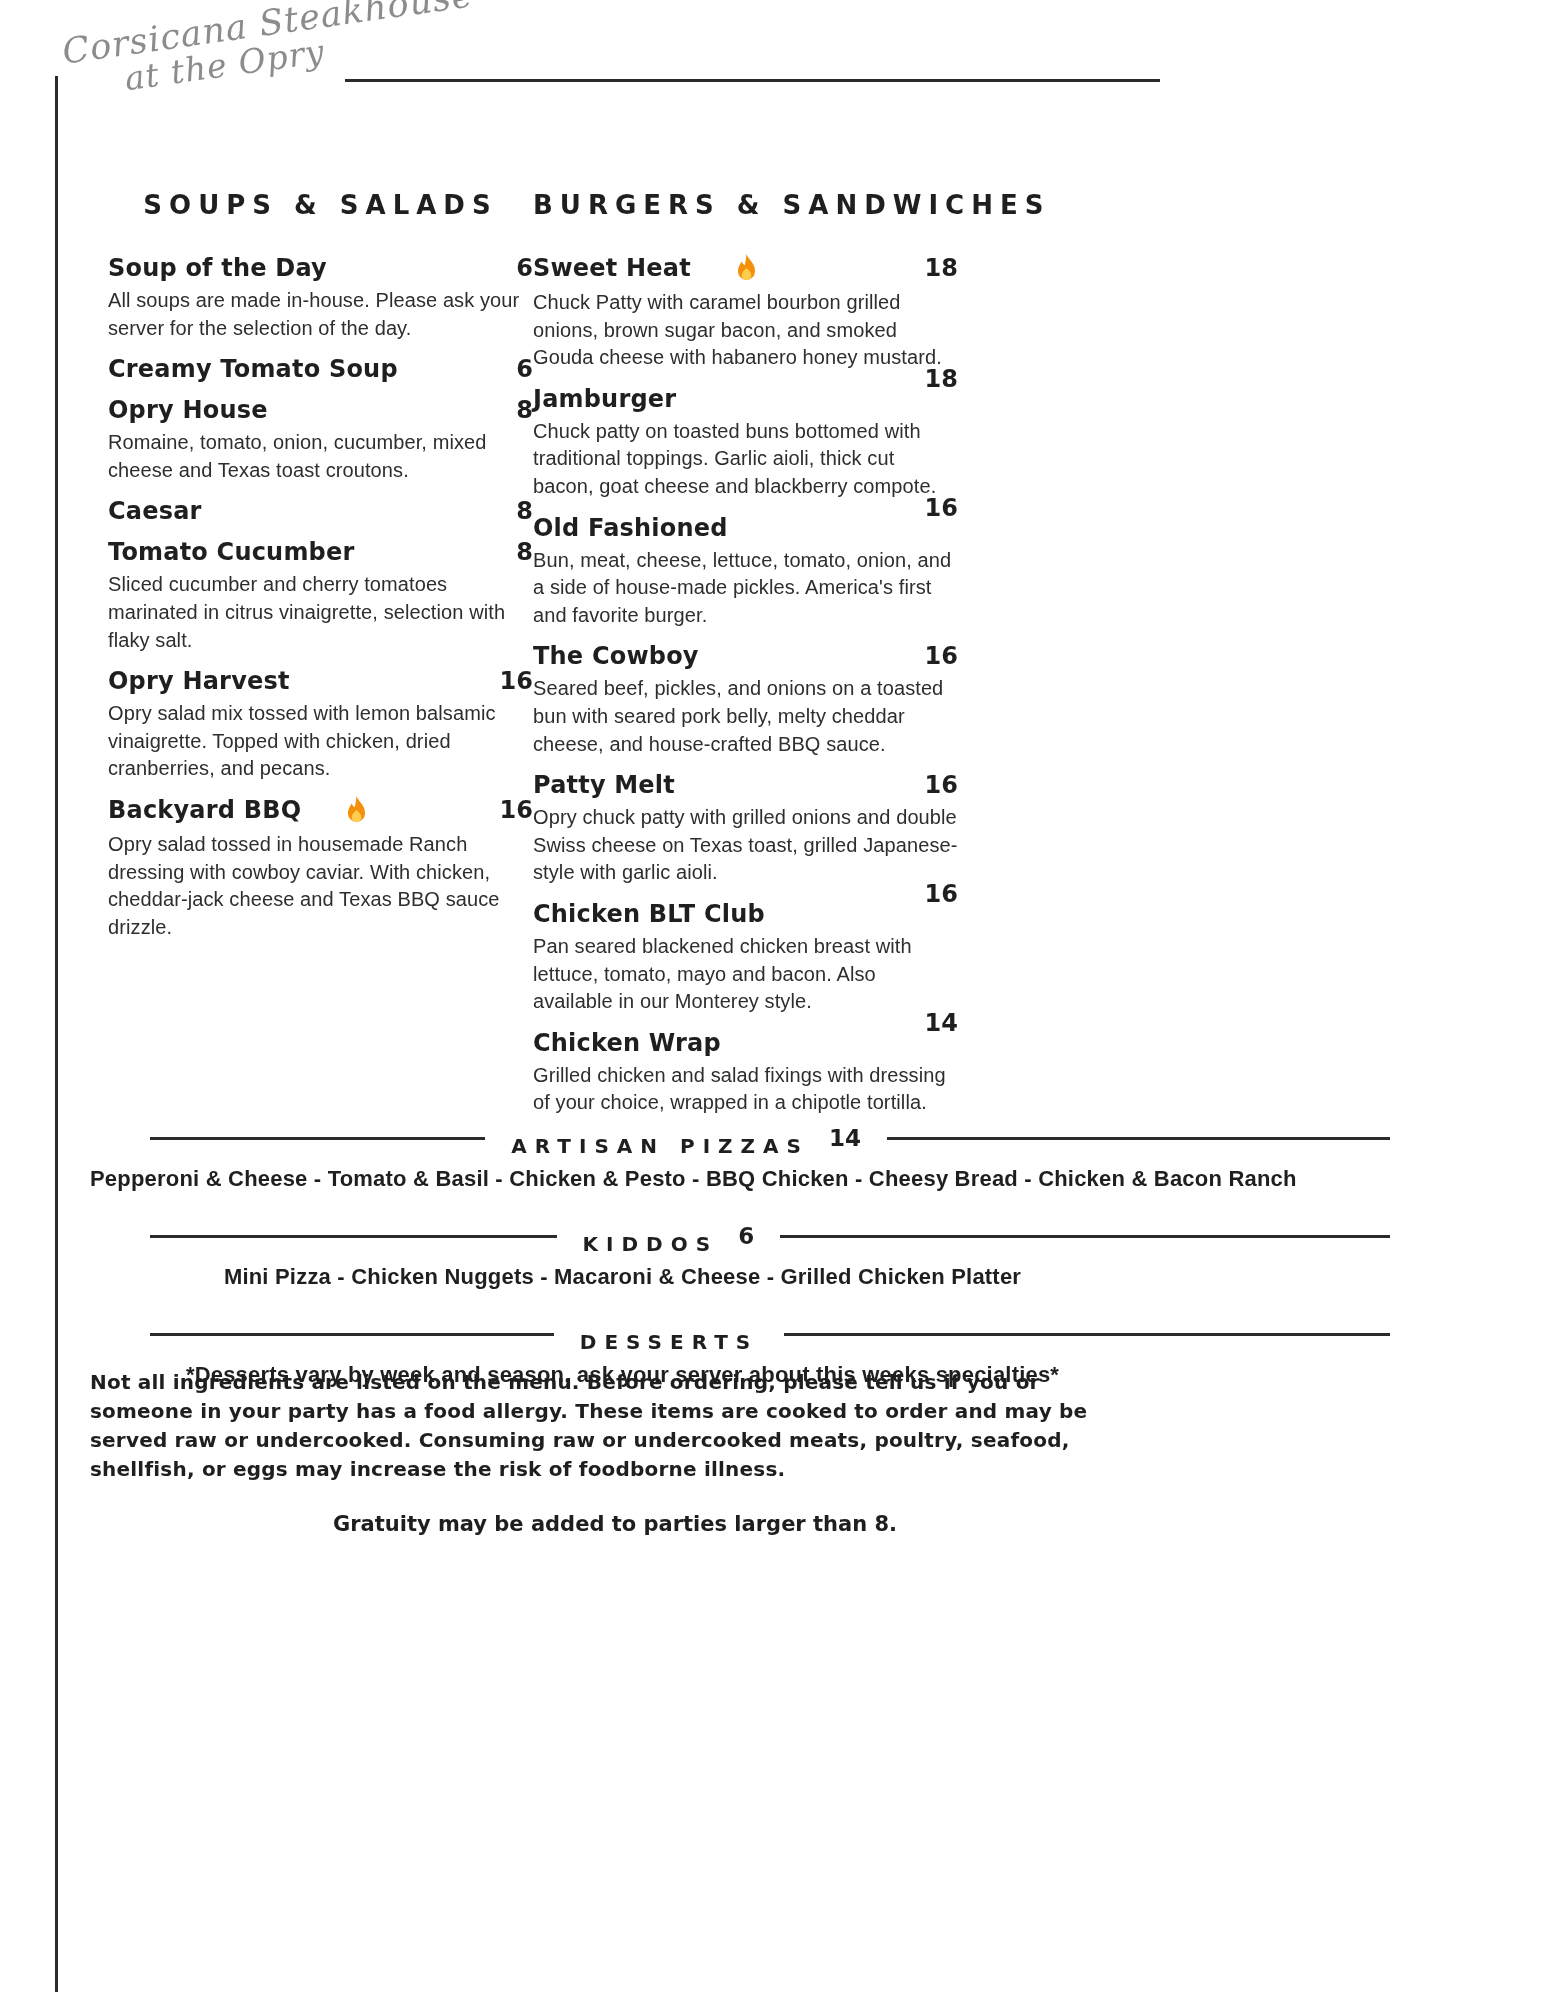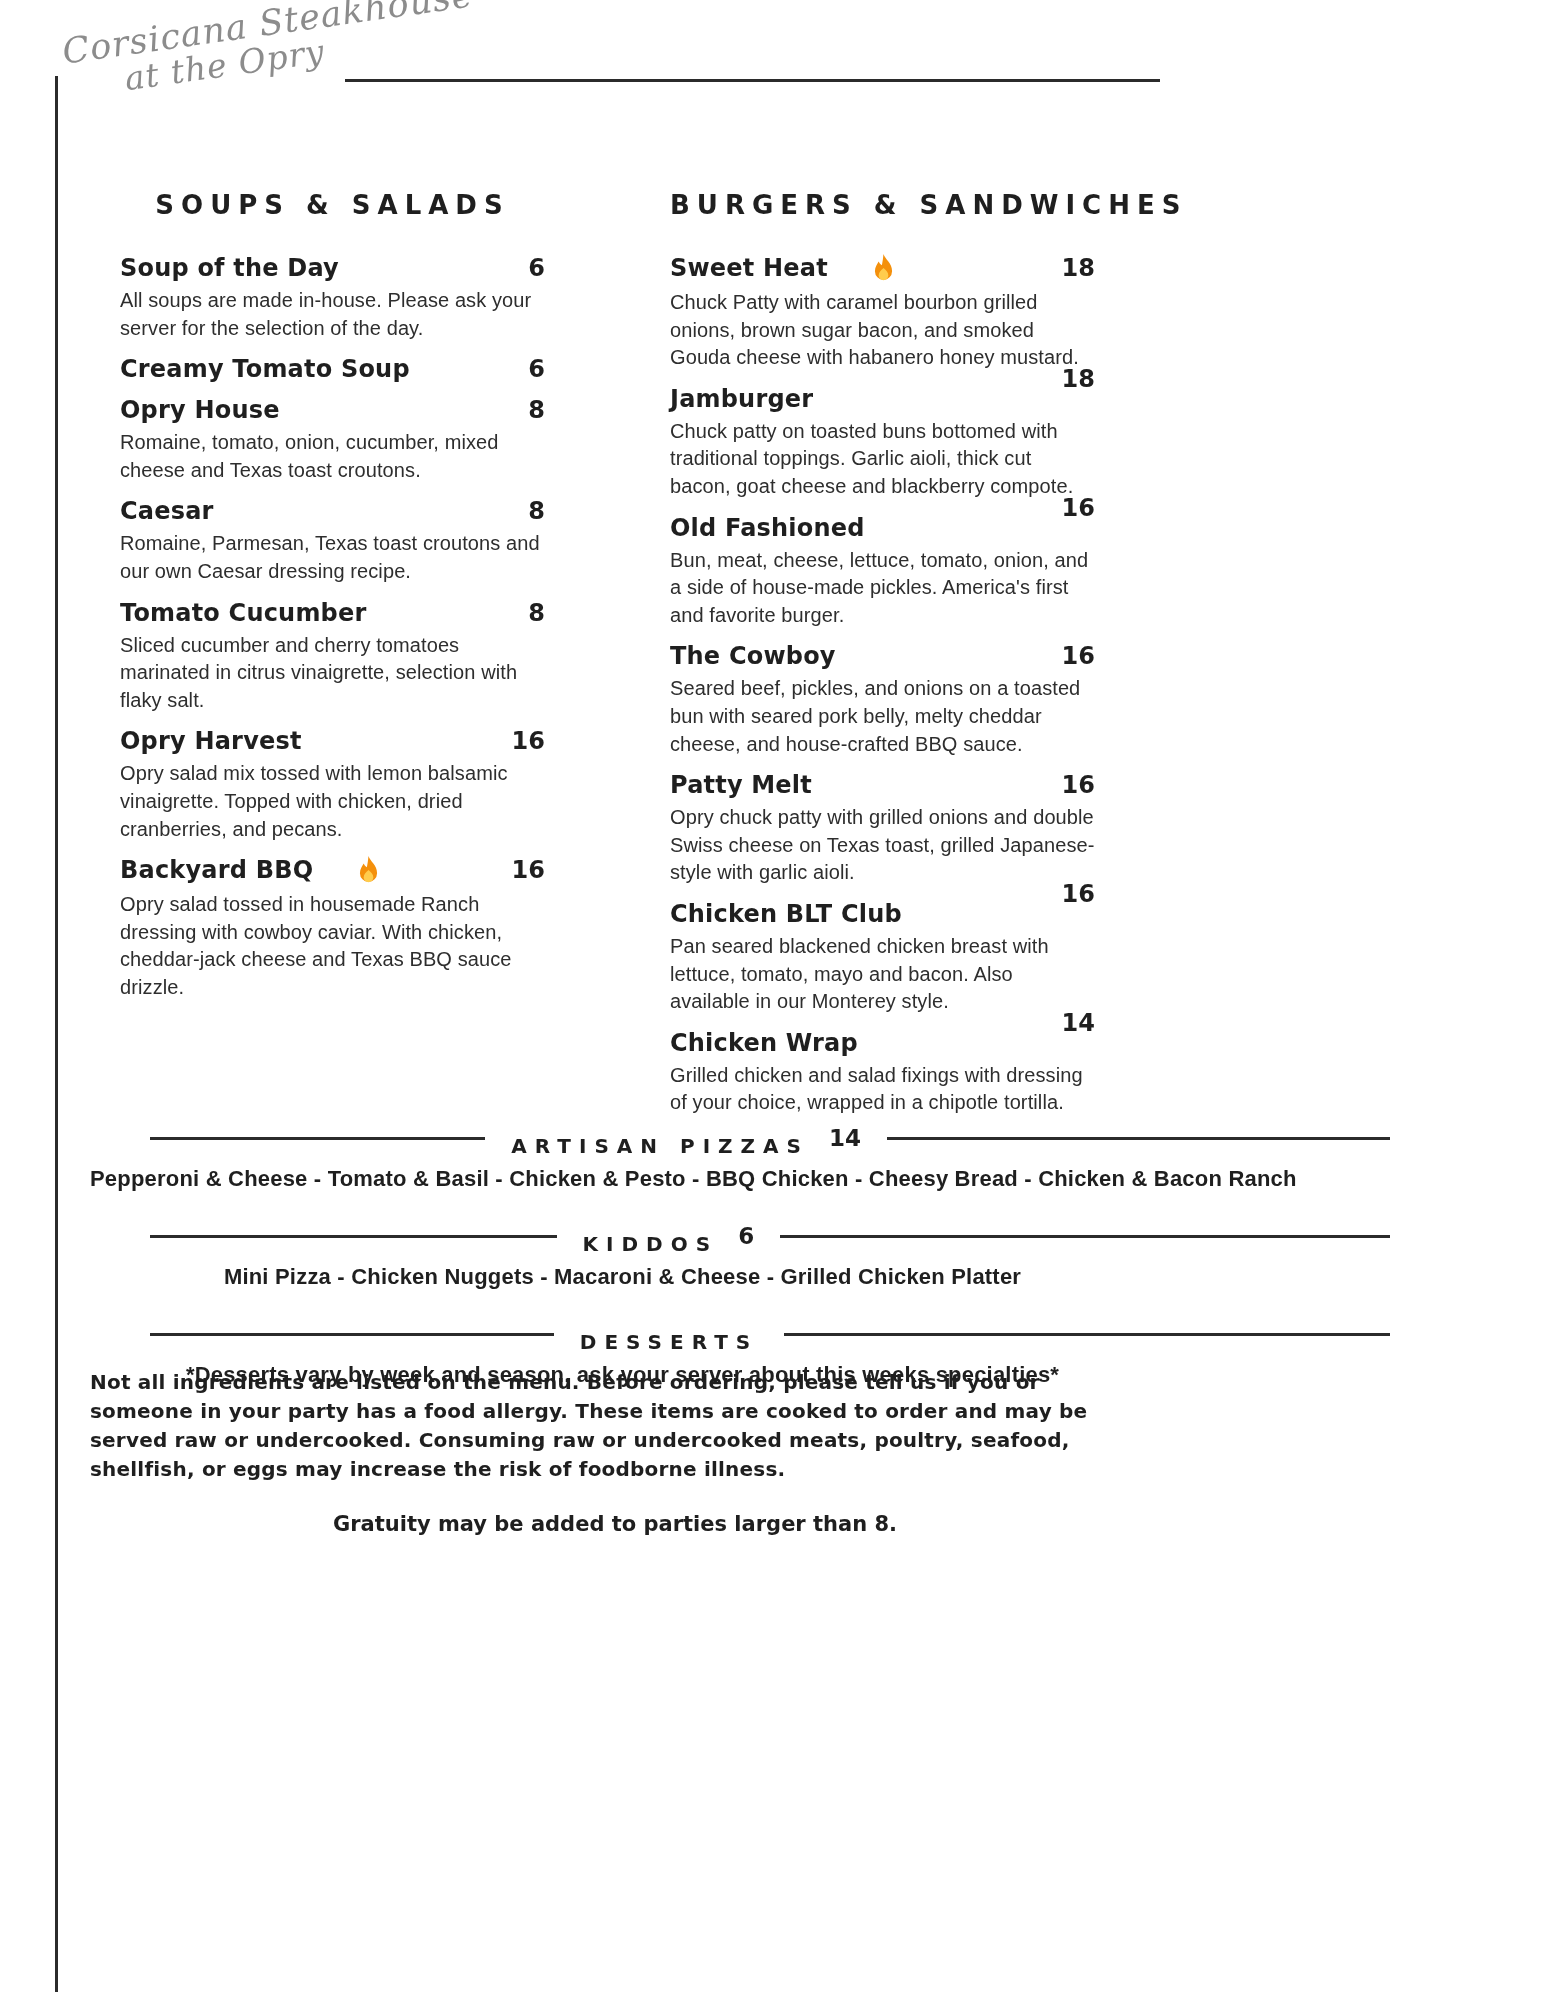--- a/index.html
+++ b/index.html
@@ -20,22 +20,22 @@
     position: absolute; left: 60px; top: 34px;
     transform: rotate(-8deg); transform-origin: left top;
     color: #8c8c8c; font-family: "DejaVu Serif", serif; font-style: italic;
     line-height: 1.05; white-space: nowrap;
   }
   .logo-line1 { font-size: 35px; letter-spacing: 1px; }
   .logo-line2 { font-size: 33px; margin-left: 58px; letter-spacing: 1px; }
 
   
   .menu-columns {
-    position: absolute; left: 120px; top: 190px; width: 975px;
-    display: flex; gap: 125px;
+    position: absolute; left: 108px; top: 190px; width: 975px;
+    display: flex; 
   }
   .col { width: 425px; flex: 0 0 425px; }
   .col-title {
     text-align: center; font-family: "DejaVu Sans", sans-serif;
     font-size: 26px; font-weight: bold; letter-spacing: 7px;
     margin-bottom: 34px; white-space: nowrap;
   }
 
   .item { margin-bottom: 13px; }
   .item-head { display: flex; align-items: flex-start; }
@@ -123,21 +123,20 @@
         <span class="item-price">8</span>
       </div>
       <p class="item-desc">Romaine, tomato, onion, cucumber, mixed cheese and Texas toast croutons.</p>
     </div>
 
     <div class="item">
       <div class="item-head">
         <span class="item-name">Caesar</span>
         <span class="item-price">8</span>
       </div>
-      <p class="item-desc">Romaine, Parmesan, Texas toast croutons and our own Caesar dressing recipe.</p>
     </div>
 
     <div class="item">
       <div class="item-head">
         <span class="item-name">Tomato Cucumber</span>
         <span class="item-price">8</span>
       </div>
       <p class="item-desc">Sliced cucumber and cherry tomatoes marinated in citrus vinaigrette, selection with flaky salt.</p>
     </div>
 

